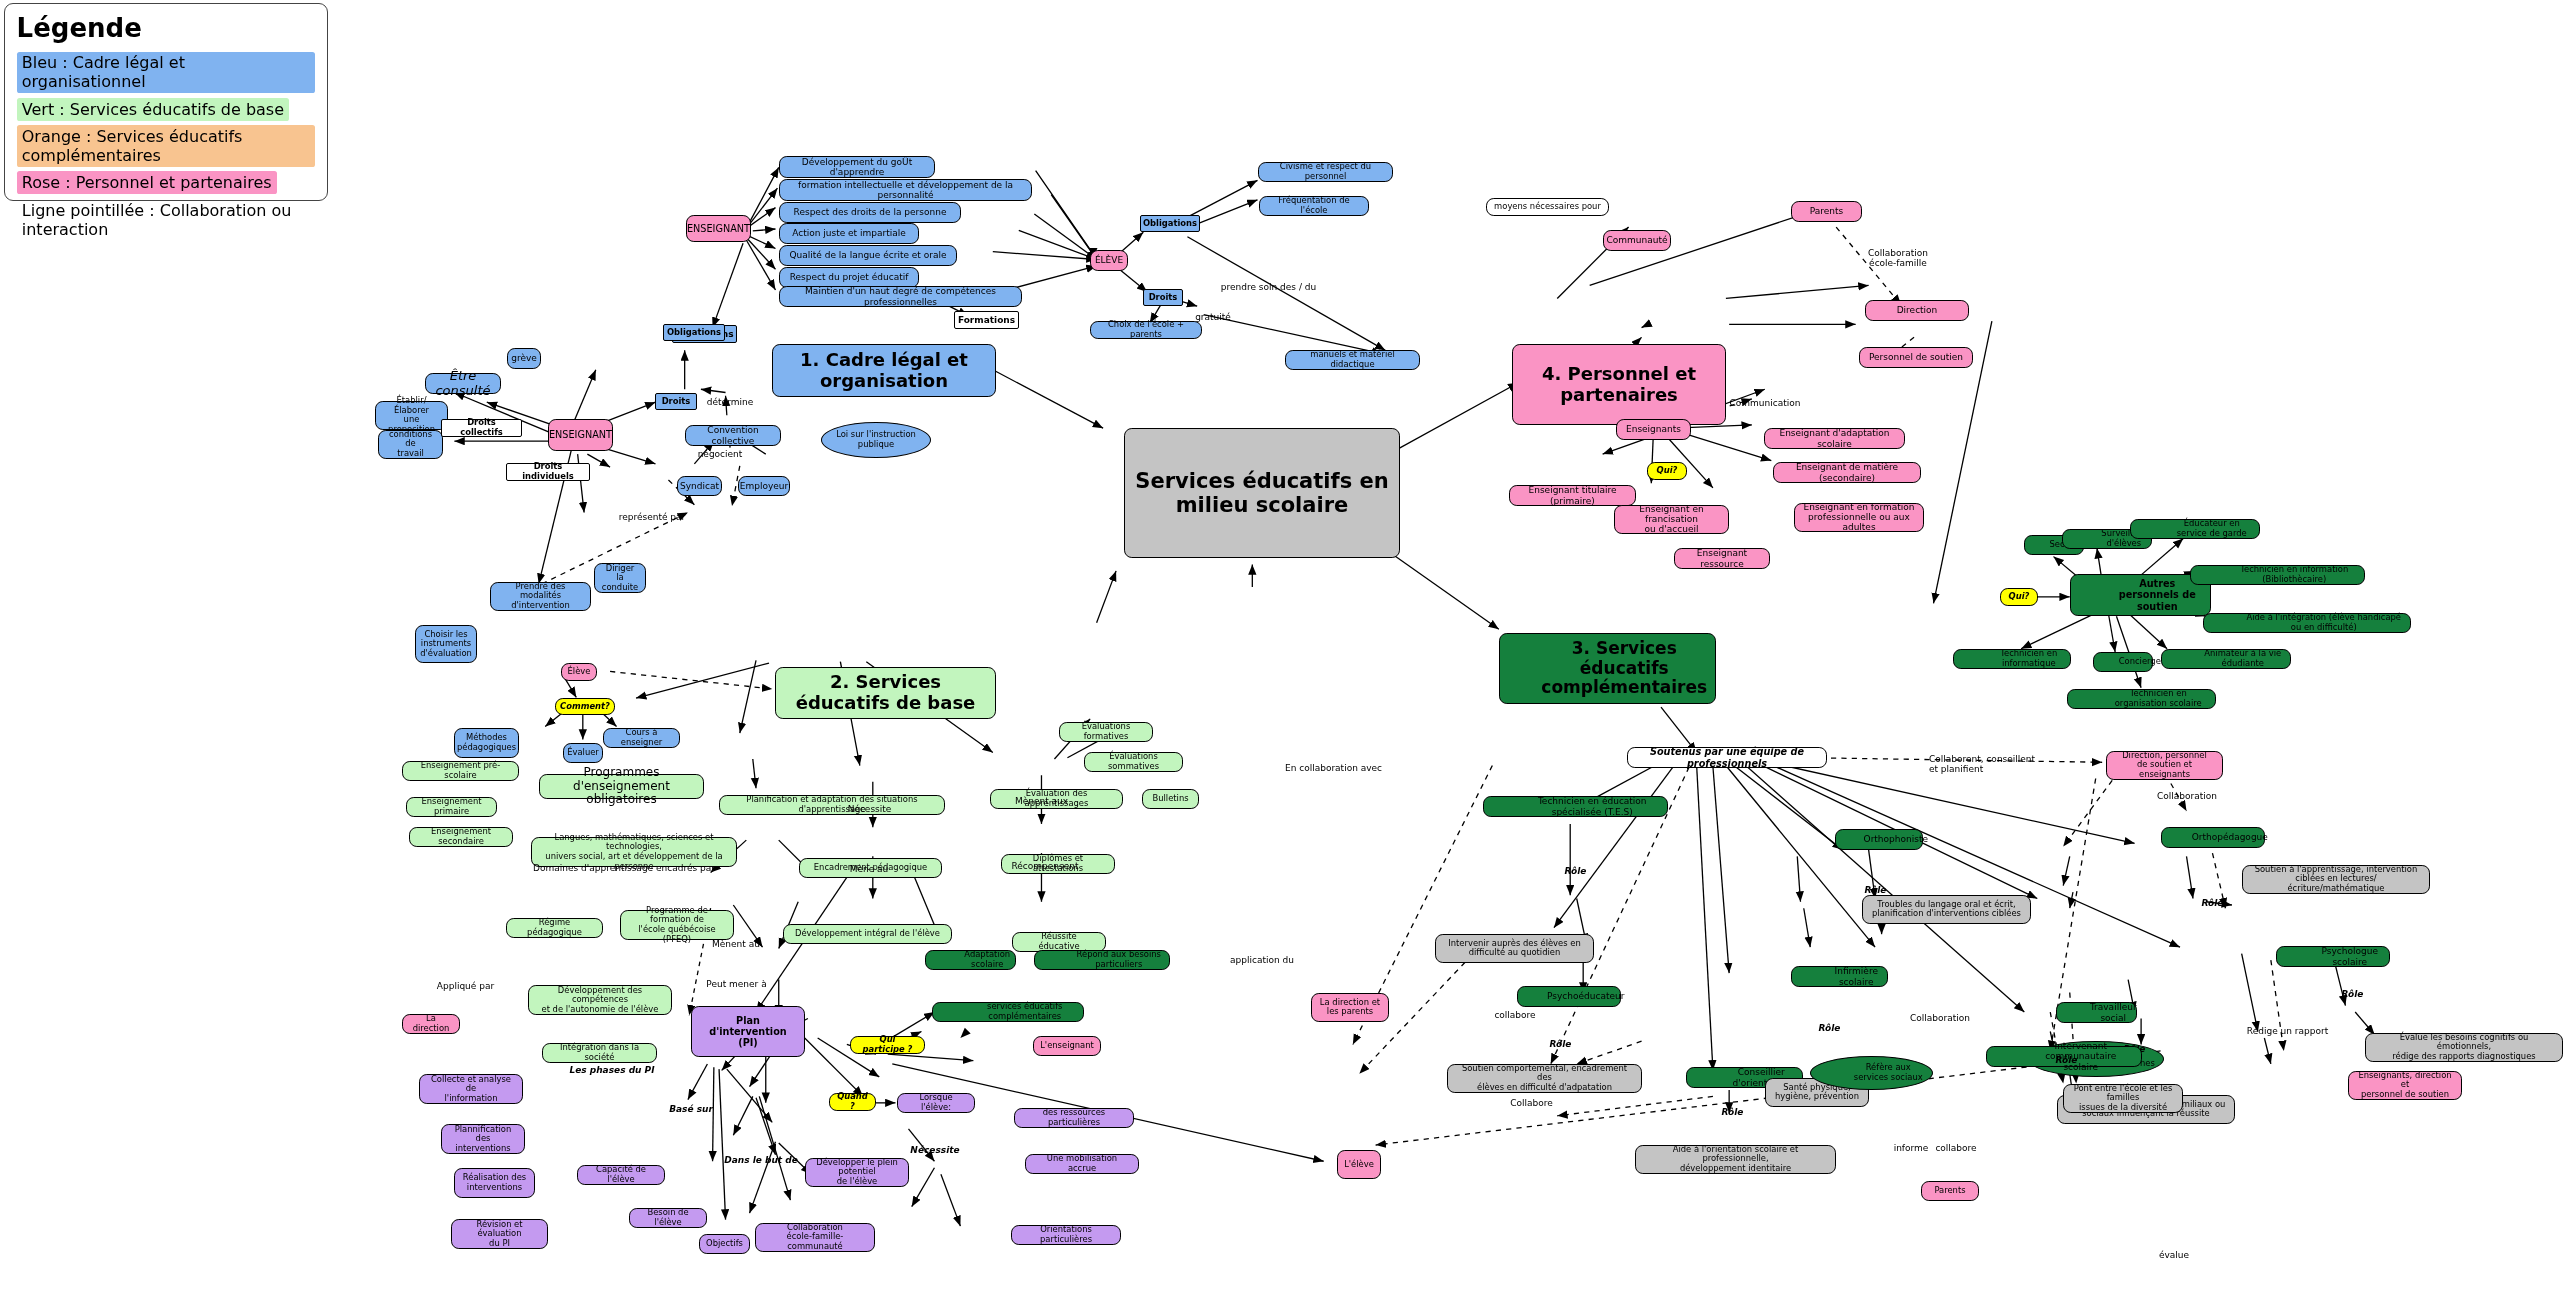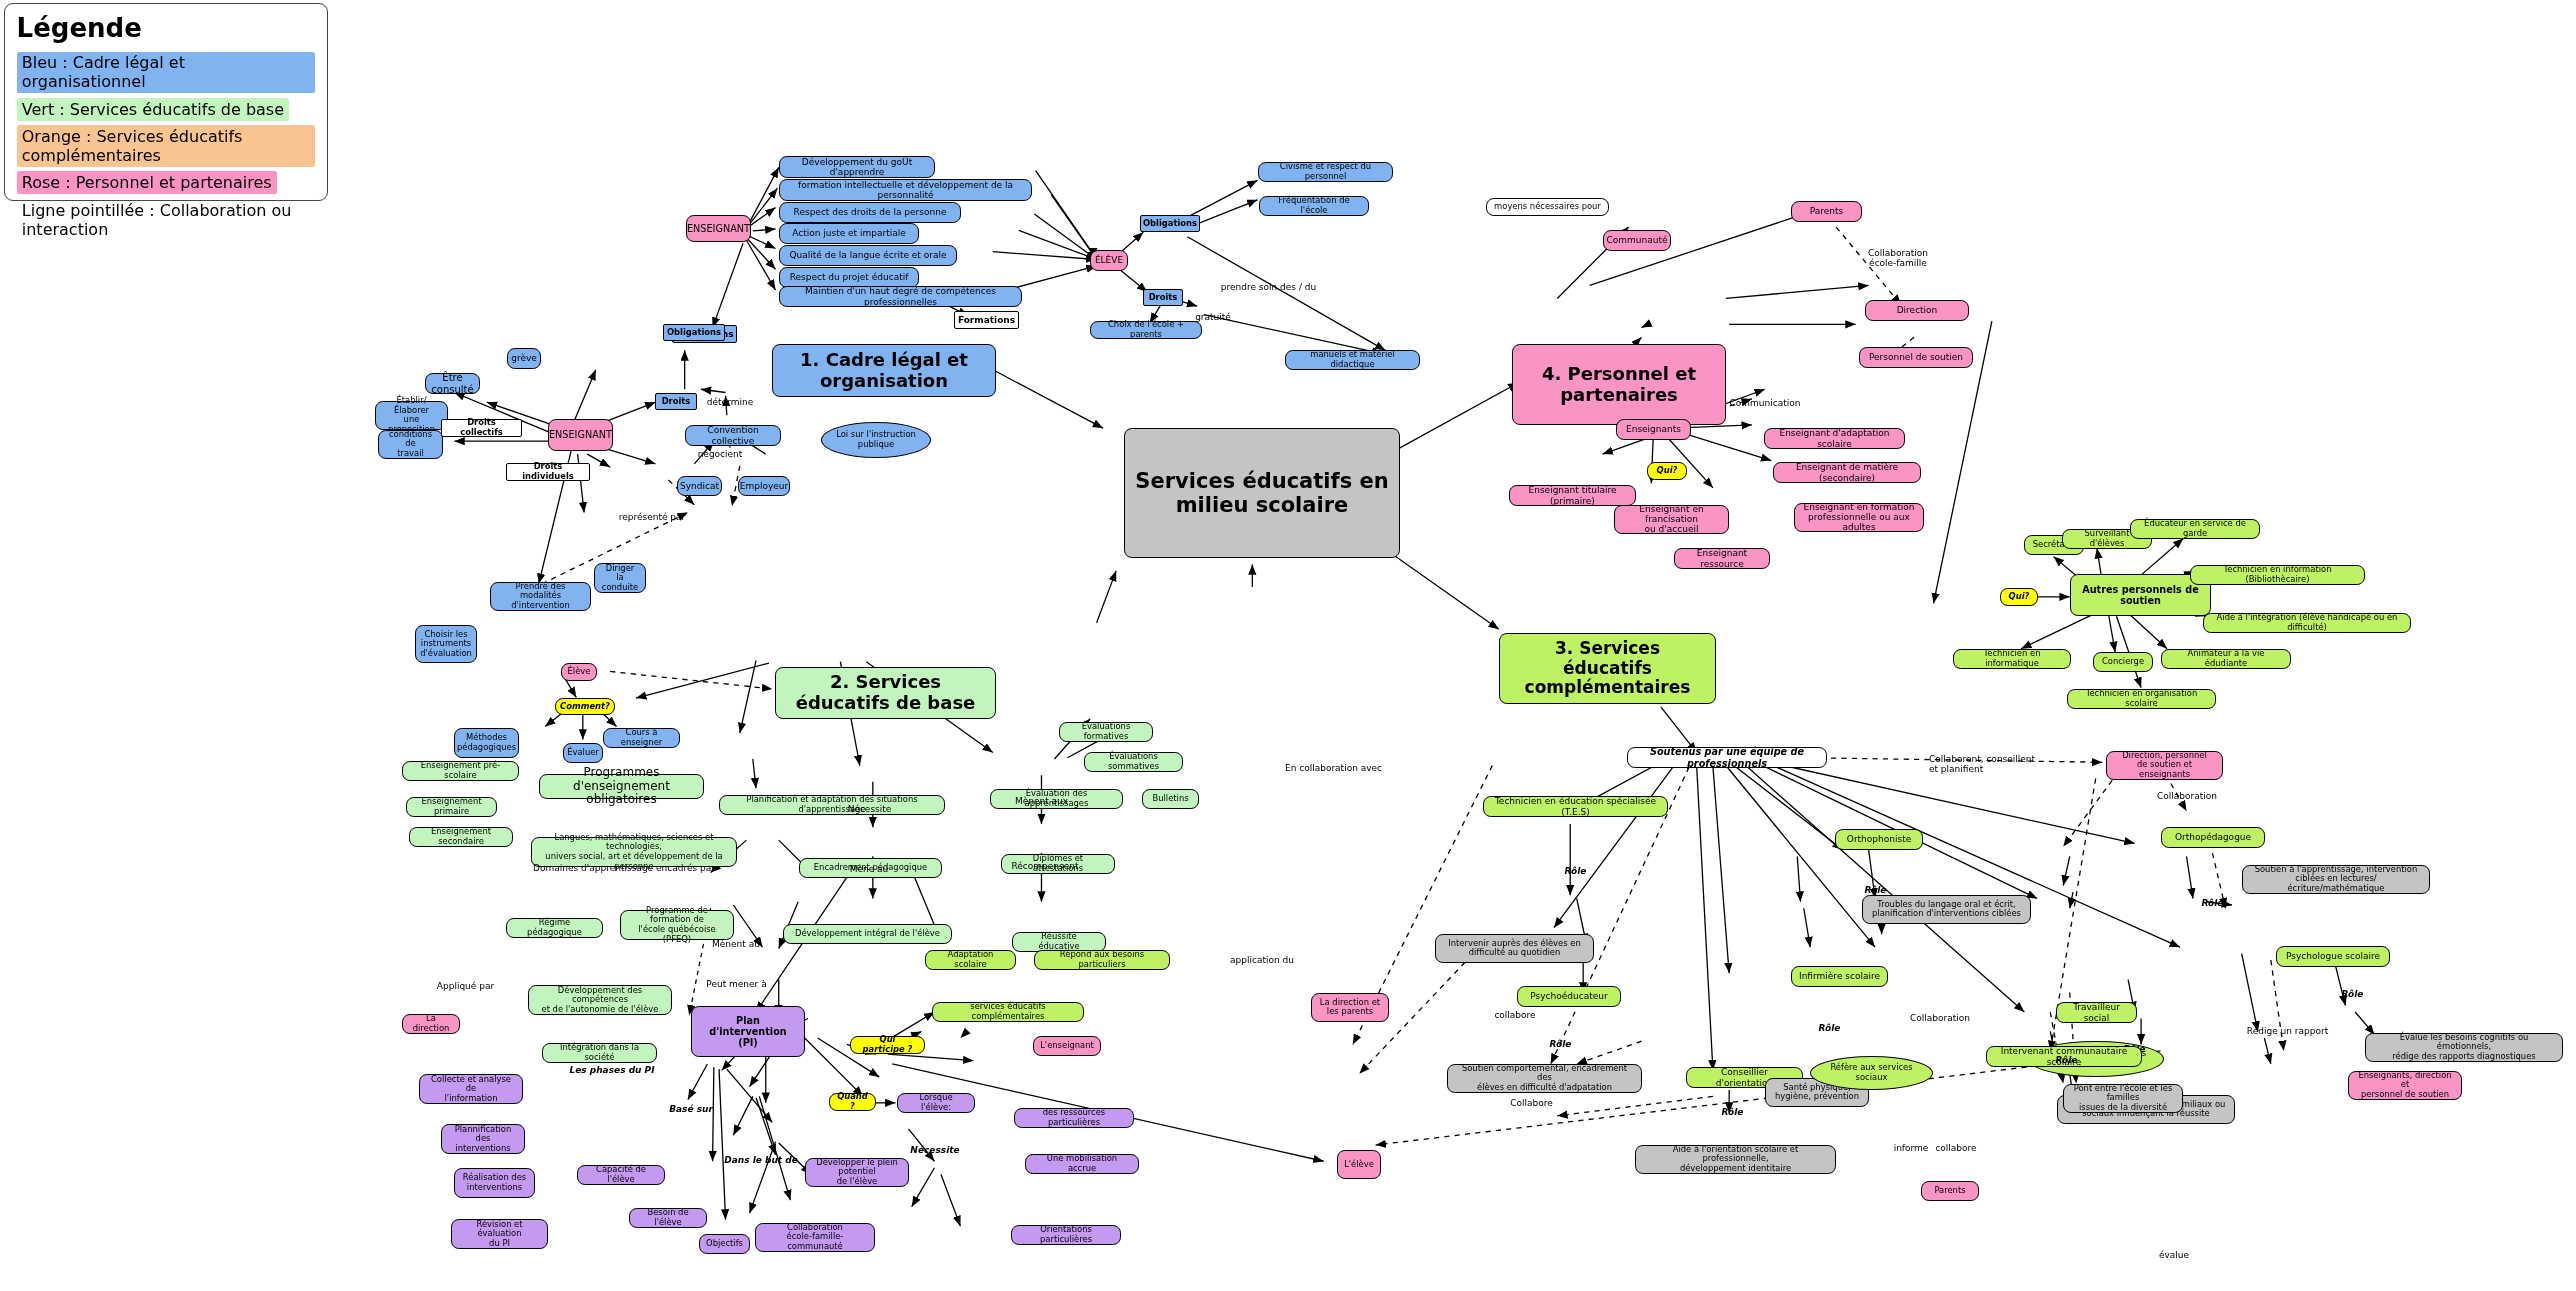--- a/index.html
+++ b/index.html
@@ -4,21 +4,21 @@
 <style>
   html,body{margin:0;padding:0;background:#fff;}
   #canvas{position:relative;width:2576px;height:1291px;background:#fff;
           font-family:"DejaVu Sans","Liberation Sans",sans-serif;overflow:hidden;}
   svg#edges{position:absolute;left:0;top:0;width:2576px;height:1291px;pointer-events:none;}
   .node{position:absolute;box-sizing:border-box;border:1.3px solid #000;border-radius:7.8px;
         display:flex;align-items:center;justify-content:center;text-align:center;
         padding:2.6px 6.5px;line-height:1.15;color:#000;}
   .blue{background:#80b3f0;}
   .green{background:#c2f5be;margin-top:29px;}
-  .orange{background:#bef264;}
+  .orange{background:#15803d;padding-left:40px;}
   .pink{background:#fa94c4;}
   .purple{background:#c49af0;}
   .grey{background:#c4c4c4;}
   .white{background:#fff;}
   .yellow{background:#ffff00;}
   .ellipse{border-radius:50%;}
   .sq{border-radius:2px;}
   .b{font-weight:bold;}
   .lbl{position:absolute;background:transparent;border:none;color:#000;
        white-space:nowrap;display:flex;align-items:center;justify-content:center;}
@@ -269,21 +269,21 @@
   <div class="node blue" style="left:1258px;top:162px;width:135px;height:19.5px;font-size:8.4px;">Civisme et respect du personnel</div>
   <div class="node blue" style="left:1259px;top:196px;width:110px;height:19.5px;font-size:8.4px;">Fréquentation de l'école</div>
   <div class="node blue" style="left:1090px;top:321px;width:112px;height:18px;font-size:8.4px;">Choix de l'école + parents</div>
   <div class="node blue" style="left:1285px;top:350px;width:135px;height:19.5px;font-size:8.4px;">manuels et matériel didactique</div>
   <div class="lbl" style="left:1220px;top:280px;width:97px;height:13px;font-size:9px;">prendre soin des / du</div>
   <div class="lbl" style="left:1187px;top:310px;width:52px;height:13px;font-size:9px;">gratuité</div>
   <div class="node white" style="left:1486px;top:198px;width:123px;height:18px;font-size:8.4px;">moyens nécessaires pour</div>
 
   <div class="node pink" style="left:548px;top:419px;width:65px;height:32px;font-size:9.7px;">ENSEIGNANT</div>
   <div class="node blue" style="left:507px;top:348px;width:34px;height:21px;font-size:9px;">grève</div>
-  <div class="node blue" style="left:425px;top:373px;width:55px;height:21px;font-size:10px;">Être consulté</div>
+  <div class="node blue" style="left:425px;top:373px;width:76px;height:21px;font-size:13px;font-style:italic;">Être consulté</div>
   <div class="node blue" style="left:375px;top:401px;width:73px;height:28.6px;font-size:8.4px;white-space:pre-line;">Établir/Élaborer
 une proposition</div>
   <div class="node blue" style="left:378px;top:430px;width:65px;height:28.6px;font-size:8.4px;white-space:pre-line;">conditions de
 travail</div>
   <div class="node white sq" style="left:441px;top:419px;width:81px;height:17.5px;font-size:8.4px;font-weight:bold;">Droits collectifs</div>
   <div class="node white sq" style="left:506px;top:463px;width:84px;height:17.5px;font-size:8.4px;font-weight:bold;">Droits individuels</div>
   <div class="node blue sq" style="left:655px;top:393px;width:42px;height:17px;font-size:8.4px;font-weight:bold;">Droits</div>
   <div class="node blue sq" style="left:663px;top:324px;width:62px;height:17px;font-size:8.4px;font-weight:bold;">Obligations</div>
   <div class="lbl" style="left:701px;top:396px;width:58px;height:11.7px;font-size:9px;">détermine</div>
   <div class="node blue" style="left:685px;top:425px;width:96px;height:21px;font-size:9px;">Convention collective</div>

